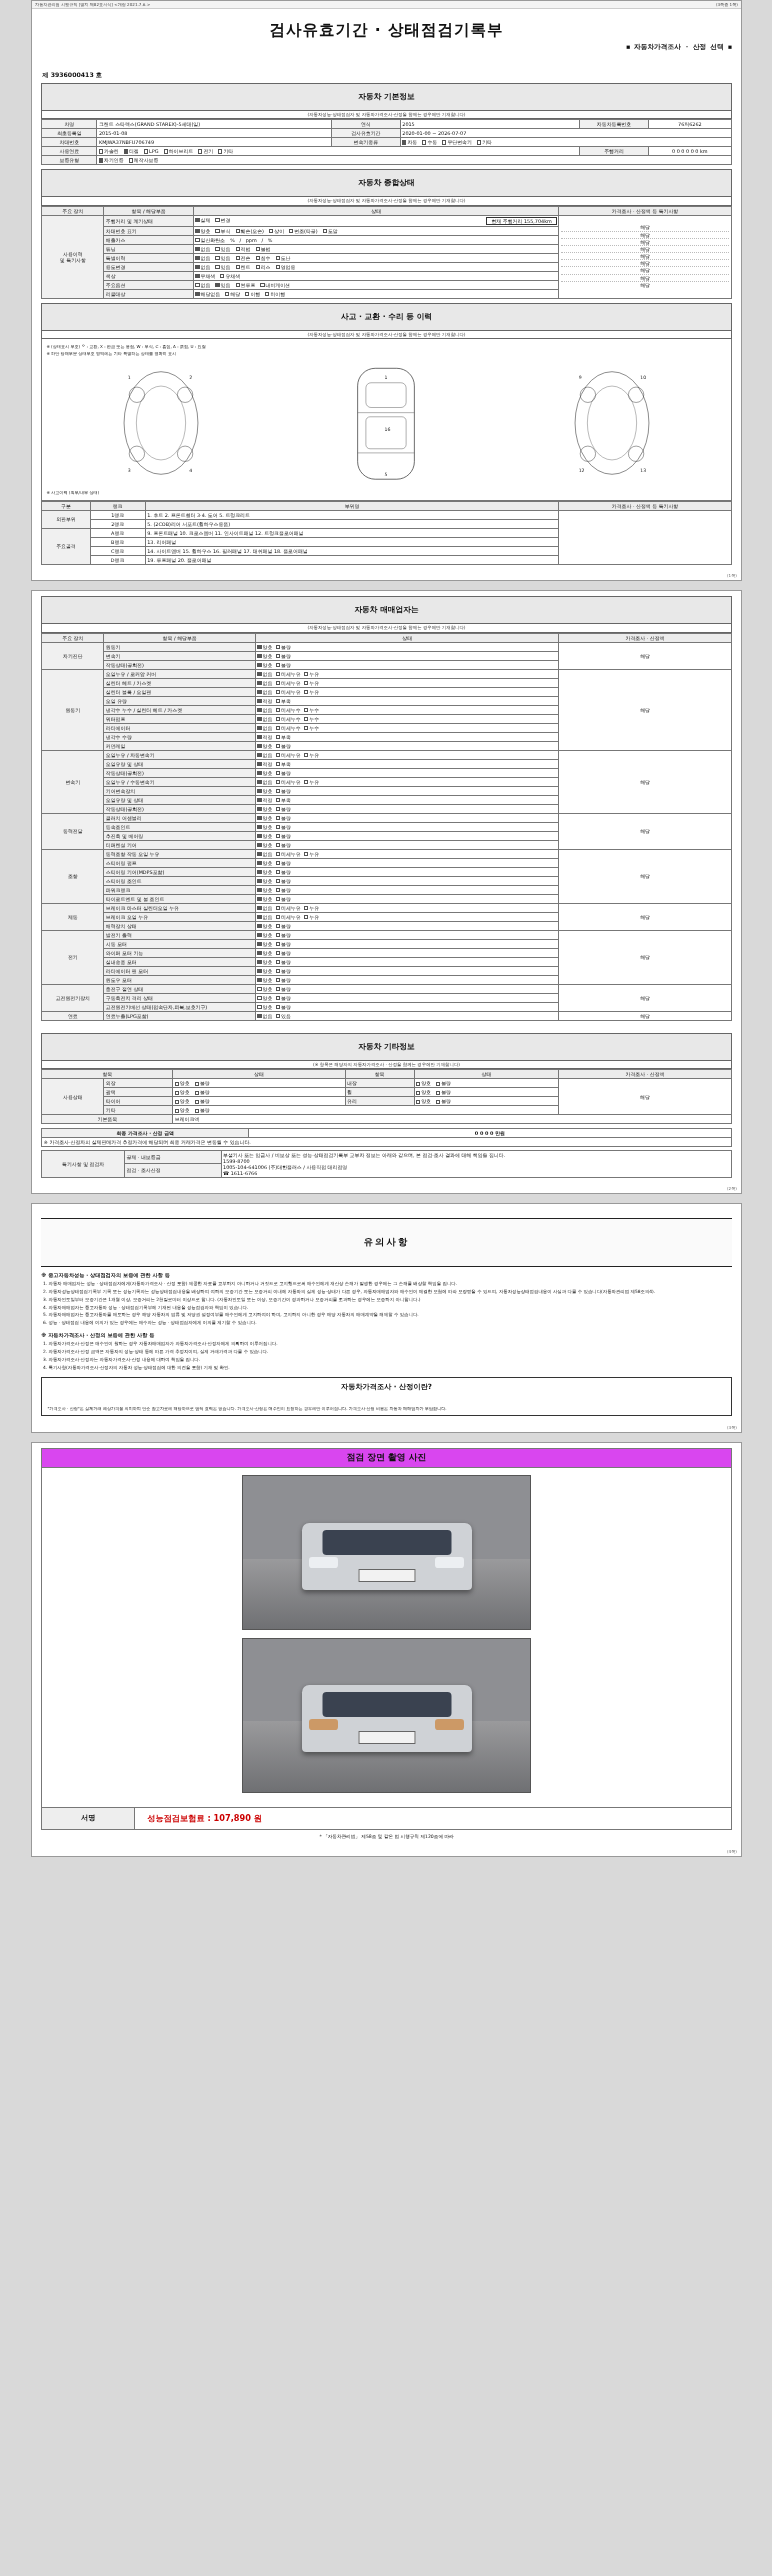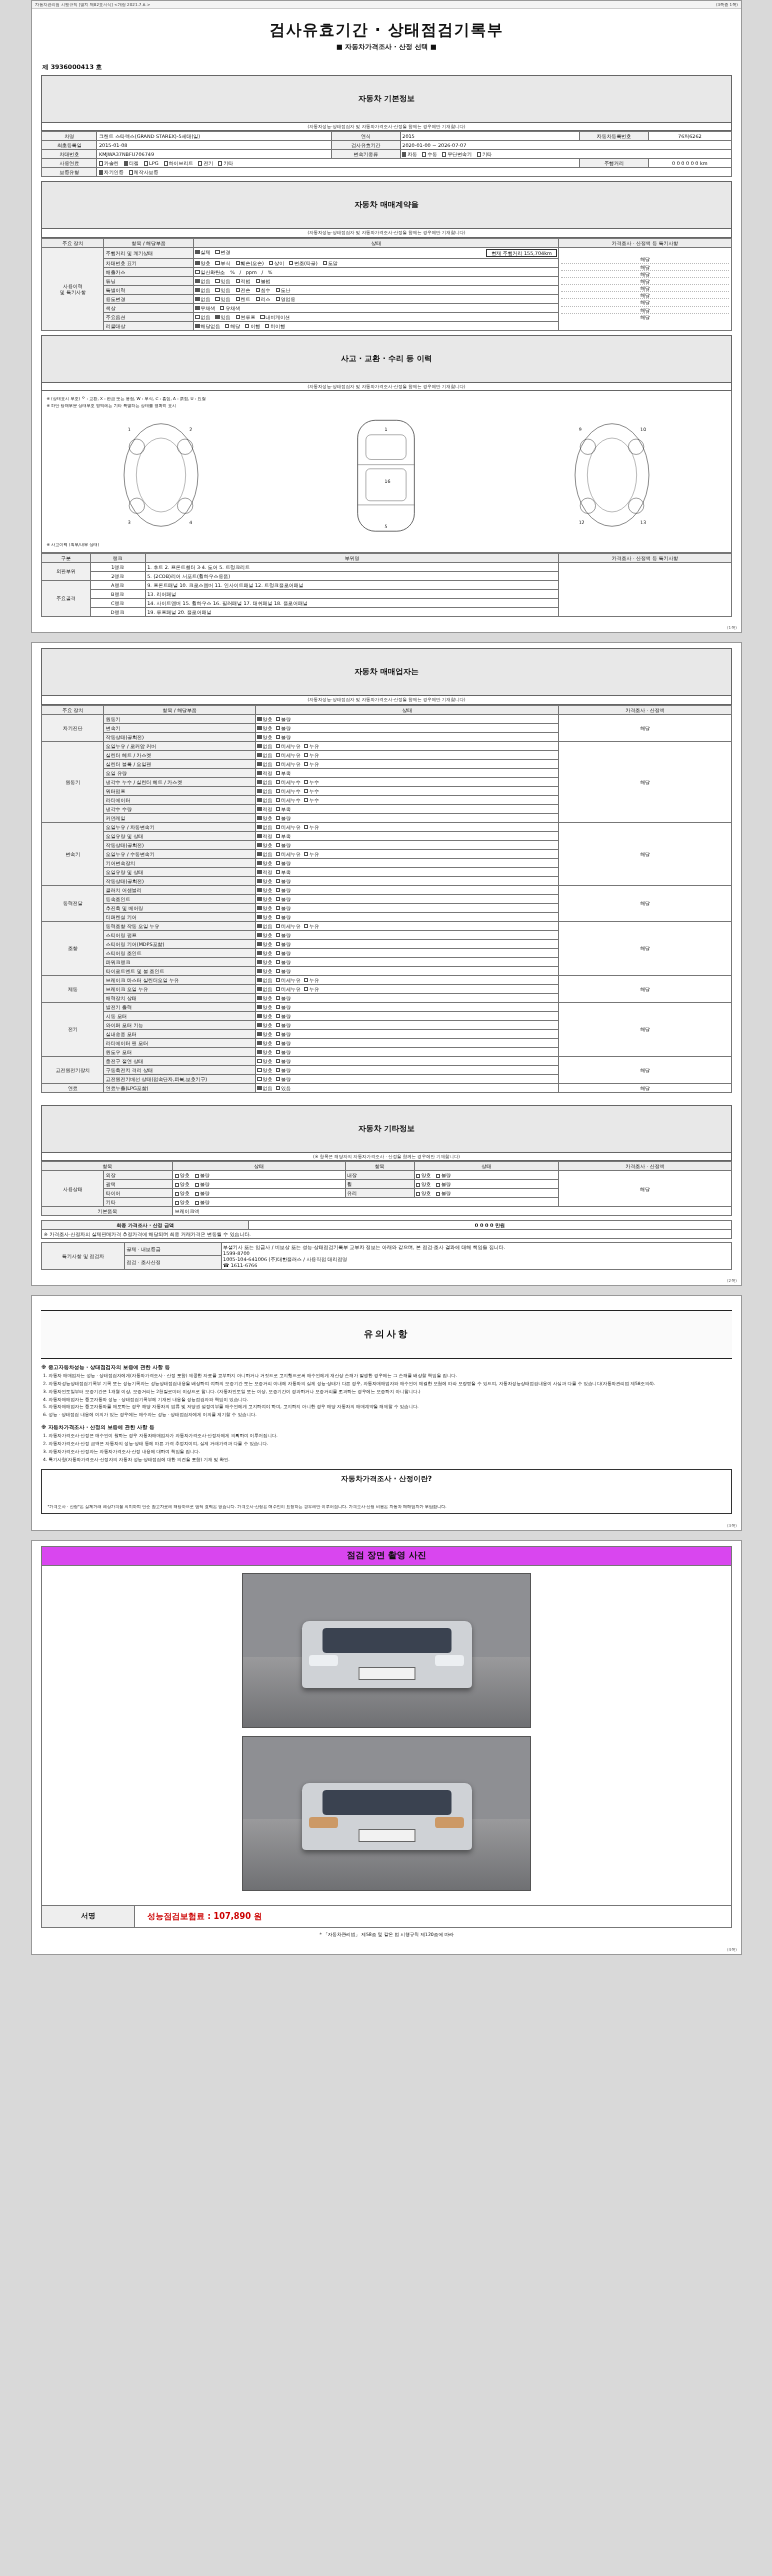--- a/index.html
+++ b/index.html
@@ -26,28 +26,28 @@
     display:flex; justify-content:space-between;
   }
   .pagefoot {
     font-size:4.1px; color:#666; text-align:right; padding:1px 4.1px 2.1px 0;
   }
   h1.doc-title {
     text-align:center; font-size:15.5px; font-weight:bold; margin:6.2px 0 2.1px 0;
     letter-spacing:1px;
   }
   .subtitle {
-    text-align:center; font-size:6.7px; font-weight:bold; margin-bottom:11px;
+    text-align:right; font-size:6.7px; font-weight:bold; margin-bottom:19px;font-family:Liberation Mono, monospace;
   }
   .docno {
     font-size:6.2px; font-weight:bold; margin:2.1px 0 2.1px 1px;
   }
   .sec-head {
     background:#e8e8e8; border:0.5px solid #666; text-align:center;
-    font-size:7.7px; font-weight:bold; padding:18px 0;
+    font-size:7.7px; font-weight:bold; padding:8px 0;
   }
   .sec-sub {
     text-align:center; font-size:4.4px; color:#333; padding:1px 0 1.5px 0;
     border-left:0.5px solid #666; border-right:0.5px solid #666;
     border-bottom:0.5px solid #666; background:#fff;
   }
   table.grid {
     width:100%; border-collapse:collapse; table-layout:fixed;
   }
   table.grid th, table.grid td {
@@ -80,21 +80,21 @@
     text-align:center; font-size:9.3px; font-weight:bold; margin:8.2px 0 5.2px 0;
     letter-spacing:2.1px; border-top:1px solid #222; border-bottom:1px solid #222;
     padding:17px 0; background:#fafafa;
   }
   .notice-sec-h { font-size:5.2px; font-weight:bold; margin:5.2px 0 2.1px 0; }
   ol.notice, ul.notice { margin:0 0 3.1px 7.2px; padding:0; }
   ol.notice > li, ul.notice > li { font-size:4.4px; line-height:1.45; margin-bottom:1.5px; }
   .boxnote {
     border:1px solid #333; padding:4.1px 5.2px; margin-top:6.2px;
   }
-  .boxnote .bt { text-align:center; font-size:7.2px; font-weight:bold; margin-bottom:20px;}
+  .boxnote .bt { text-align:center; font-size:7.2px; font-weight:bold; margin-bottom:14px;}
   .photo-title {
     text-align:center; font-size:8.8px; font-weight:bold; padding:3.1px 0;
     border:0.5px solid #777; background:#d946ef;
   }
   .photos { border:0.5px solid #777; border-top:none; padding:7.2px; text-align:center; }
   .photo {
     width:289px; height:155px; margin:0 auto 7.2px auto; position:relative;
     background:#8e8f93; border:0.5px solid #555; overflow:hidden;
   }
   .photo .floor {
@@ -202,21 +202,21 @@
       <tr>
         <td class="lbl">보증유형</td>
         <td class="l" colspan="5">
           <span class="opt"><span class="cb on"></span>자기인증</span>
           <span class="opt"><span class="cb"></span>제작사보증</span>
         </td>
       </tr>
     </tbody>
       </table>
 
-    <div class="sec-head" style="margin-top:4.1px;">자동차 매매계약을</div>
+    <div class="sec-head" style="margin-top:4.1px;">자동차 종합상태</div>
     <div class="sec-sub">(자동차성능·상태점검자 및 자동차가격조사·산정을 함께는 경우에만 기재합니다)</div>
     <table class="grid">
       <colgroup>
           <col style="width:9%">
           <col style="width:13%">
           <col style="width:53%">
           <col style="width:25%">
         </colgroup>
       <tbody>
           <tr>

